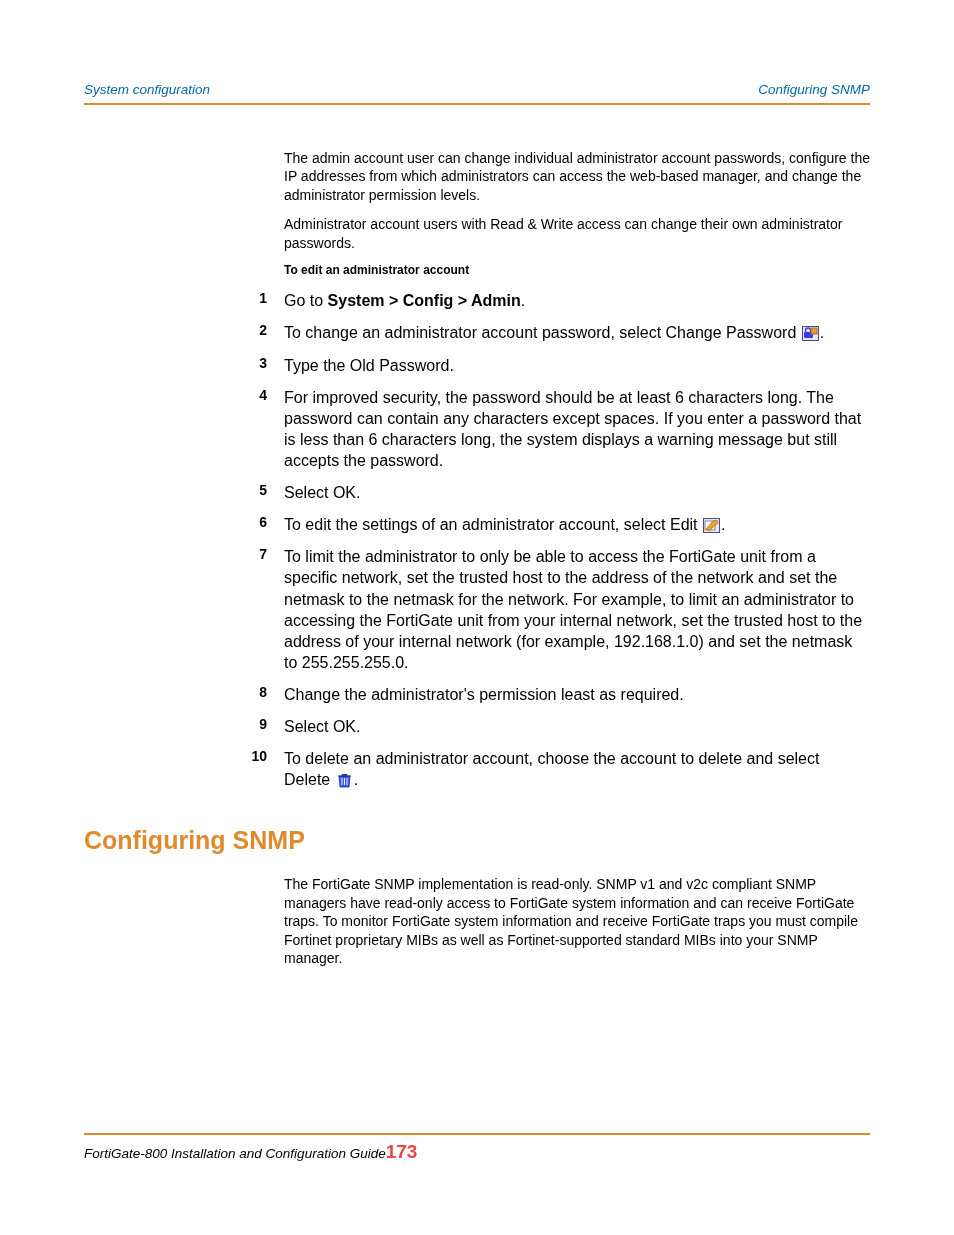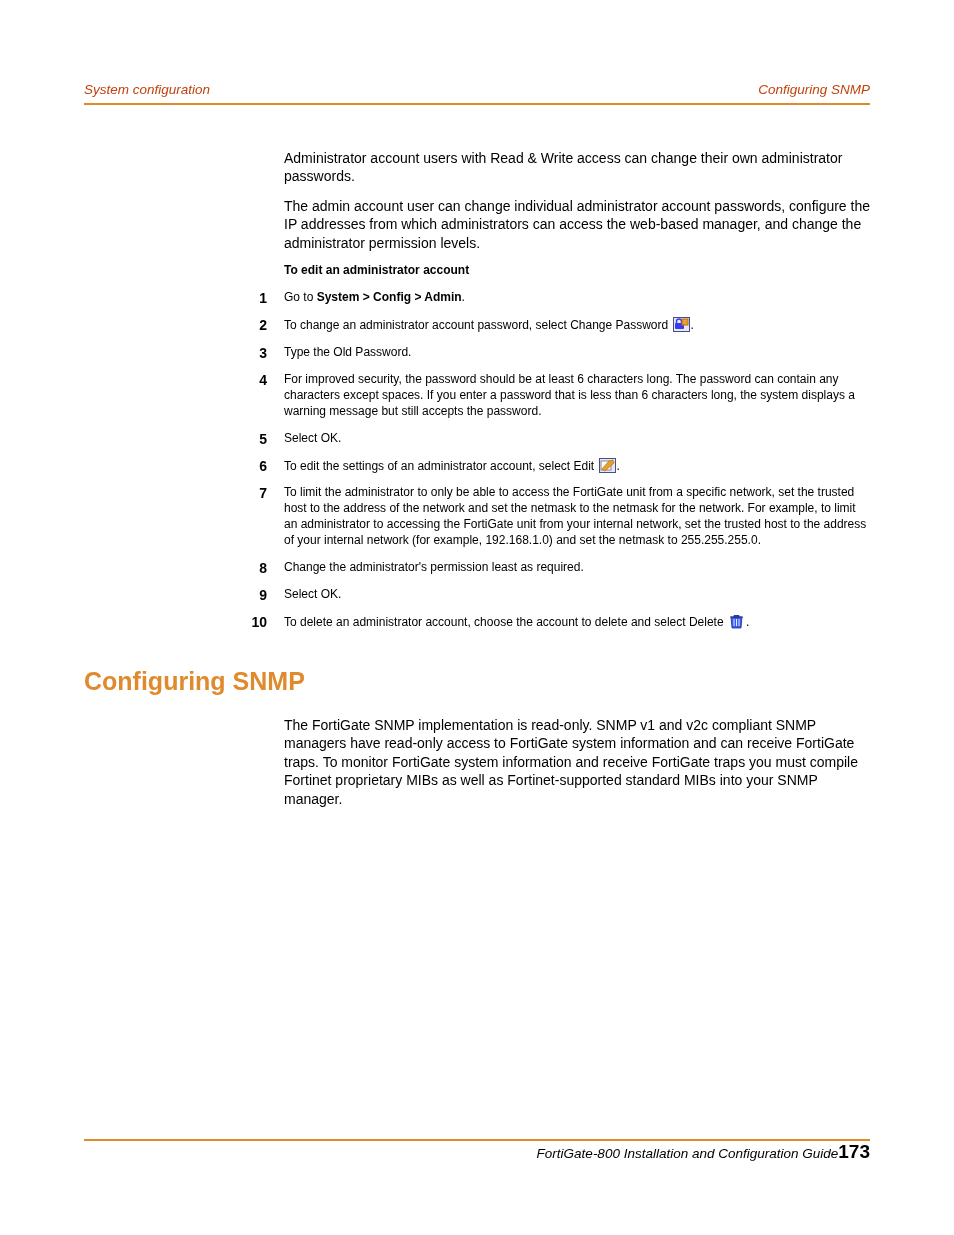--- a/index.html
+++ b/index.html
@@ -12,21 +12,21 @@
       color: #000;
     }
     .page {
       padding: 82px 84px 0 84px;
     }
     .header-bar {
       display: flex;
       justify-content: space-between;
       font-style: italic;
       font-size: 13.5px;
-      color: #c2410c;
+      color: #0369a1;
       padding-bottom: 6px;
       border-bottom: 2px solid #e08a2e;
       margin-bottom: 44px;
     }
     .section-heading {
       font-weight: bold;
       font-size: 17px;
       margin-left: 70px;
       margin-bottom: 12px;
     }
@@ -53,21 +53,21 @@
       width: 33px;
       flex-shrink: 0;
       text-align: right;
       font-weight: bold;
       font-size: 14px;
       padding-right: 17px;
       margin-left: -33px;
     }
     .step-body {
       flex: 1;
-      font-size: 12px;
+      font-size: 16px;
       line-height: 1.32;
     }
     .step-body p {
       margin-bottom: 6px;
     }
     .step-body p:last-child { margin-bottom: 0; }
     .bold { font-weight: bold; }
     .icon-inline {
       display: inline-block;
       vertical-align: -3px;
@@ -80,48 +80,49 @@
       font-weight: bold;
       color: #e08a2e;
       margin: 36px 0 20px 0;
     }
     .footer-bar {
       position: absolute;
       left: 84px;
       right: 84px;
       bottom: 72px;
       border-top: 2px solid #e08a2e;
+      padding-top: 6px;
       display: flex;
-      justify-content: flex-end;
+      justify-content: flex-start;
       align-items: baseline;
     }
     .footer-left {
       font-style: italic;
       font-size: 13.5px;
     }
     .footer-right {
       font-weight: bold;
       font-size: 19px;
-      color: #000000;
+      color: #ef4444;
     }
   </style>
 </head>
 <body>
 
 <div class="page">
 
   <div class="header-bar">
     <span>System configuration</span>
     <span>Configuring SNMP</span>
   </div>
 
 
   <div class="body-block">
+    <p class="para">The admin account user can change individual administrator account passwords, configure the IP addresses from which administrators can access the web-based manager, and change the administrator permission levels.</p>
     <p class="para">Administrator account users with Read &amp; Write access can change their own administrator passwords.</p>
-    <p class="para">The admin account user can change individual administrator account passwords, configure the IP addresses from which administrators can access the web-based manager, and change the administrator permission levels.</p>
     <p class="sub-heading">To edit an administrator account</p>
 
     <div class="step-row">
       <div class="step-num">1</div>
       <div class="step-body">
         <span>Go to </span><span class="bold">System &gt; Config &gt; Admin</span><span>.</span>
       </div>
     </div>
 
     <div class="step-row">

